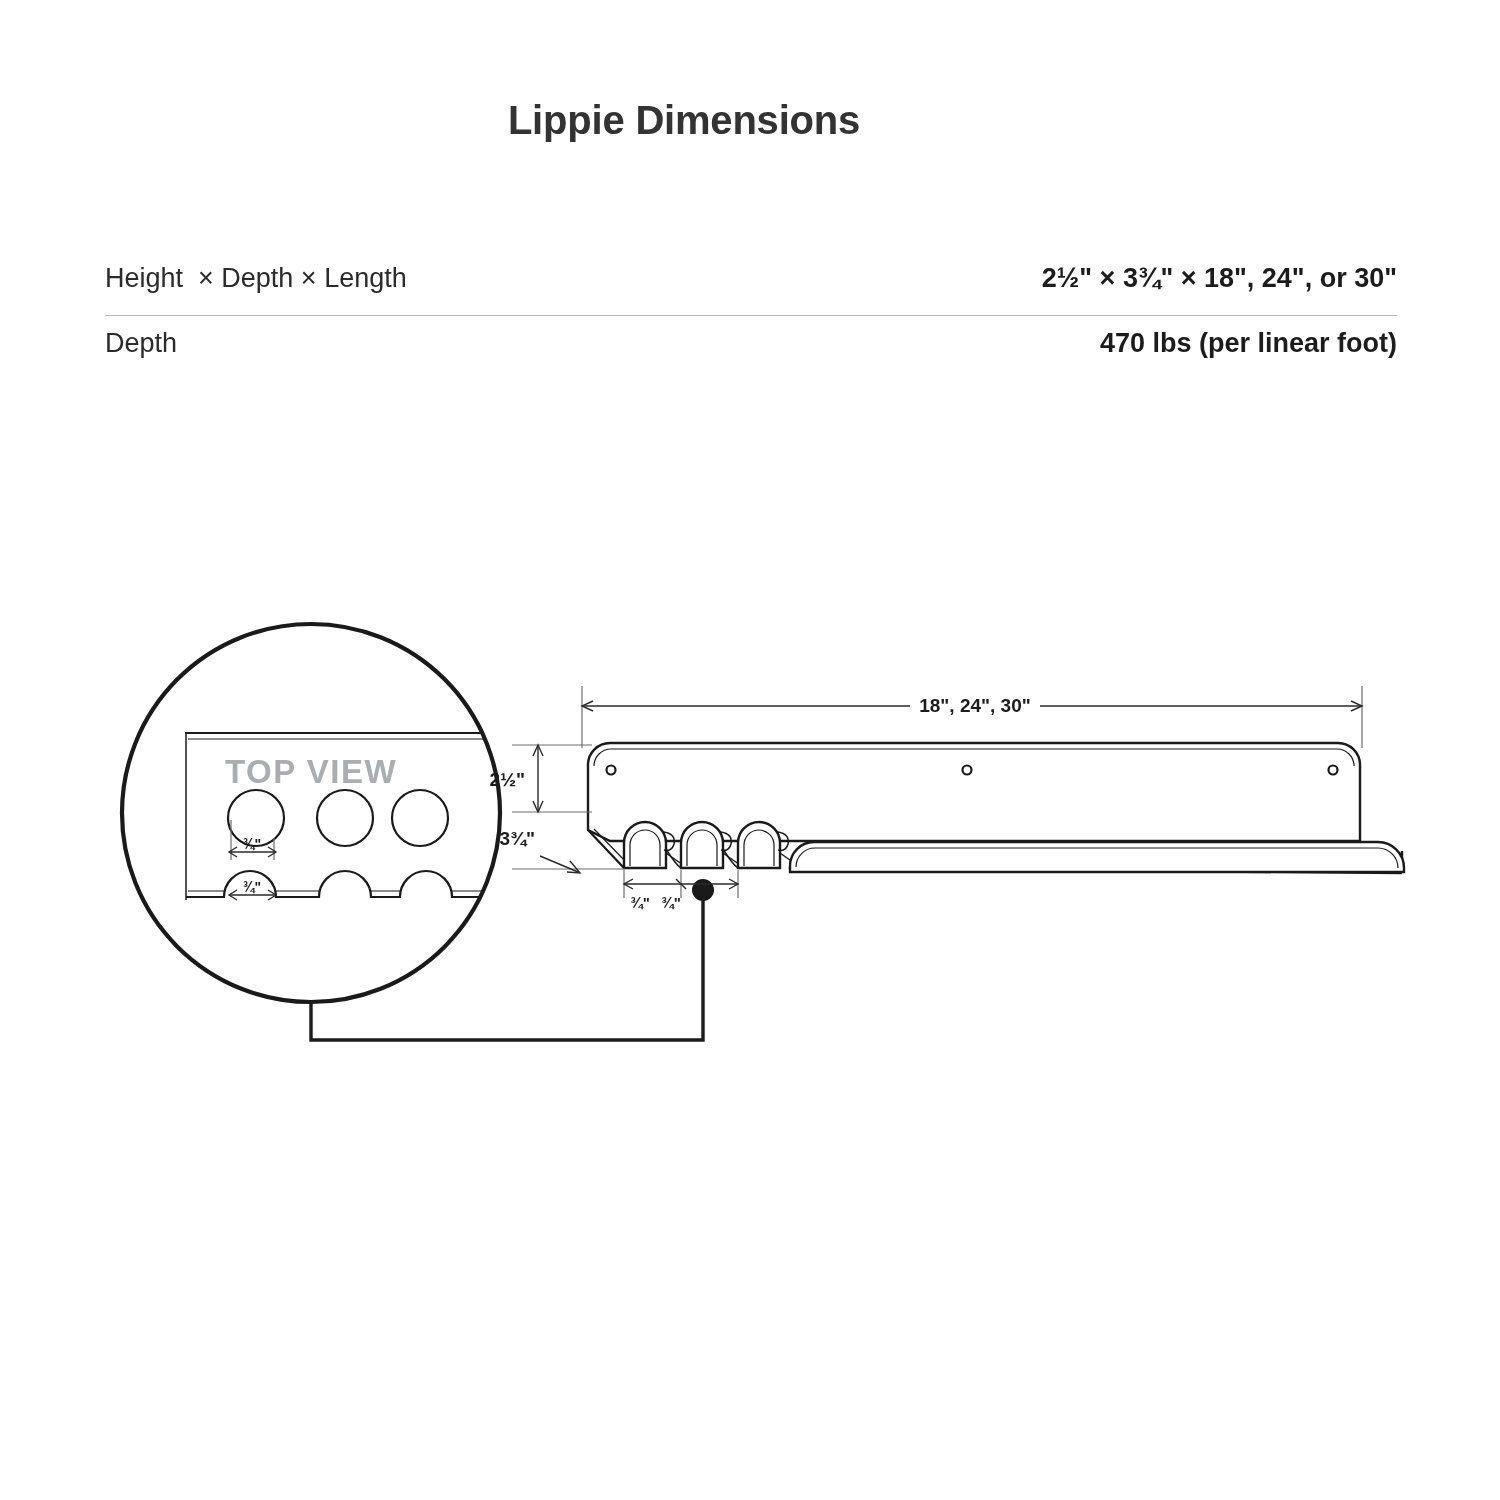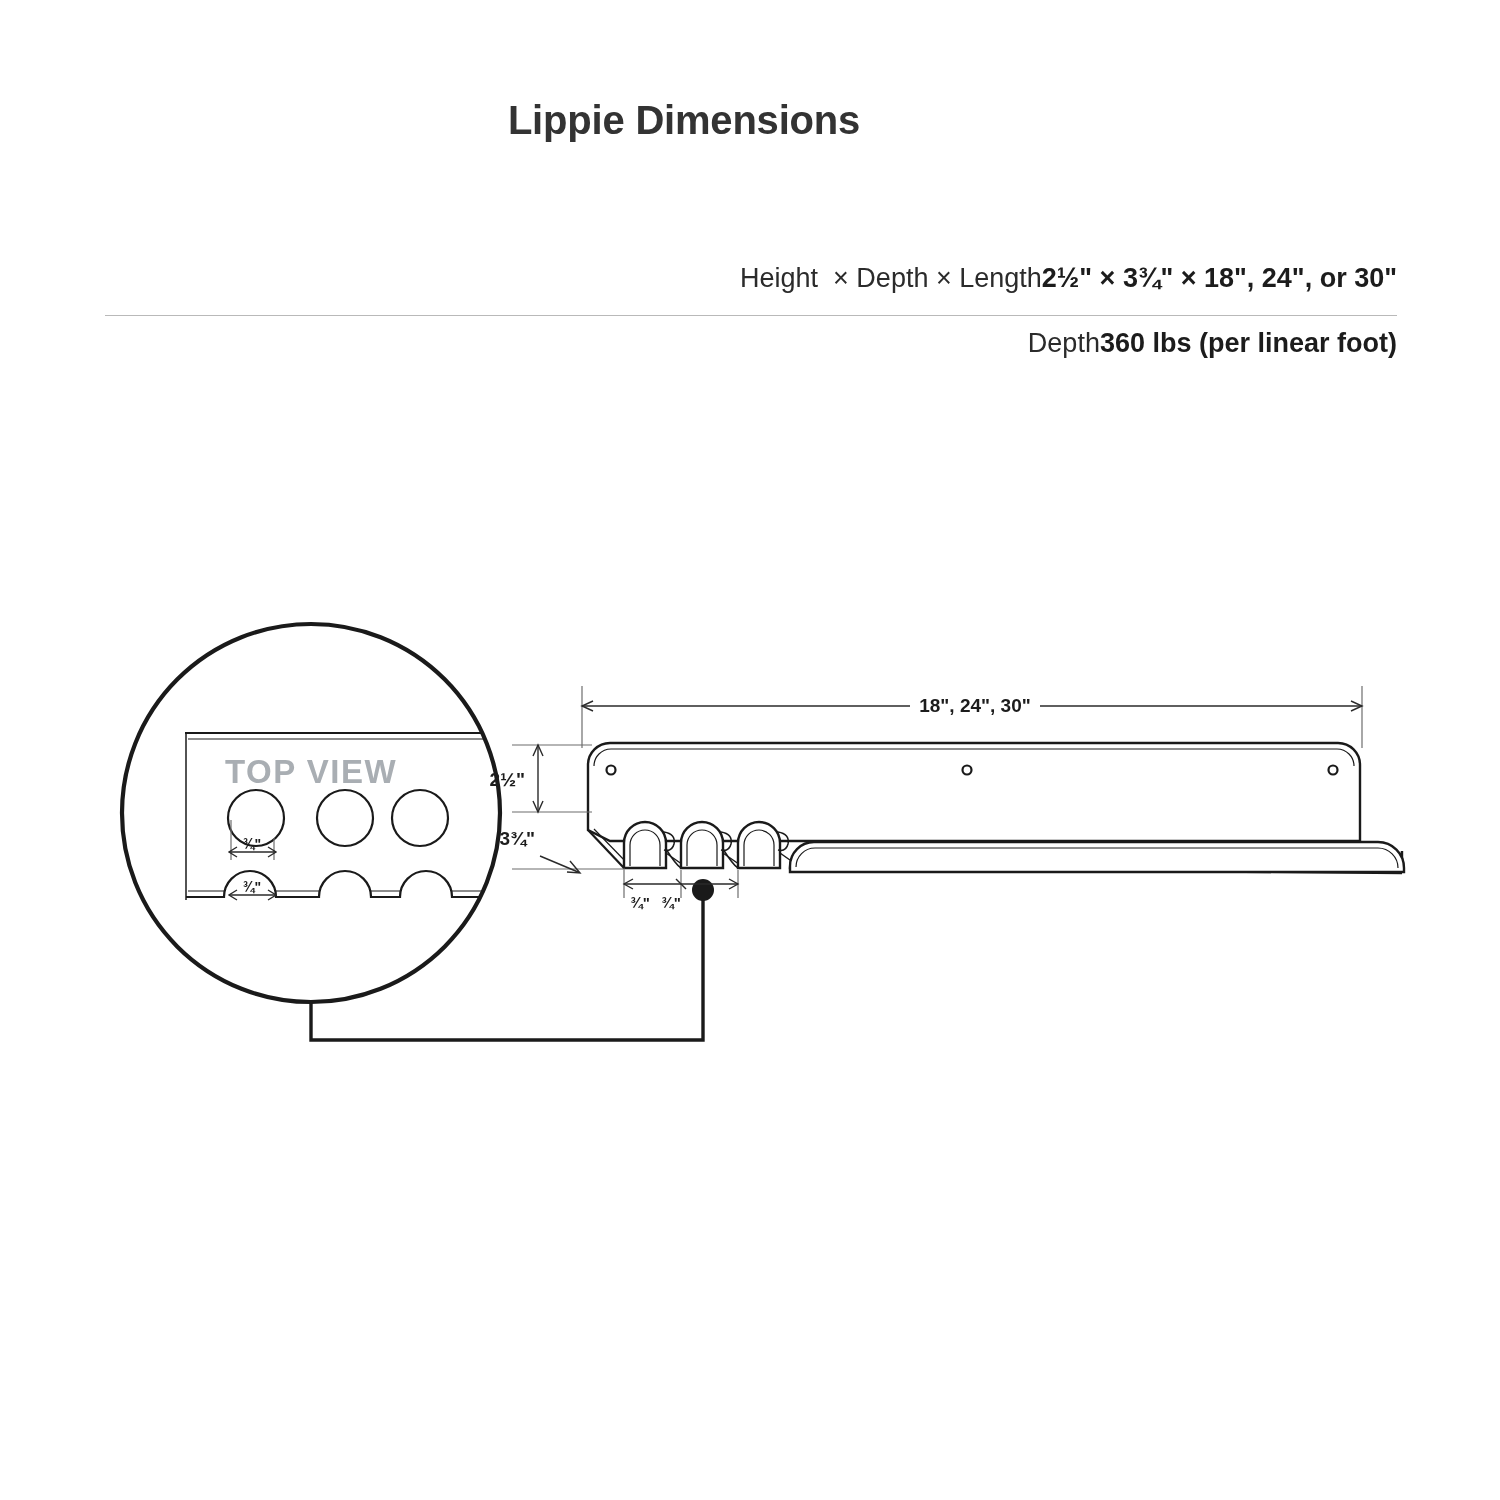--- a/index.html
+++ b/index.html
@@ -39,21 +39,21 @@
     position: absolute;
     left: 105px;
     top: 263px;
     width: 1292px;
   }
   .spec-row {
     position: relative;
     height: 52px;
     display: flex;
     align-items: flex-start;
-    justify-content: flex-end;
+    justify-content: space-between;
   }
   .spec-label {
     font-size: 27px;
     color: #2b2b2b;
     line-height: 1.15;
     white-space: pre;
   }
   .spec-value {
     font-size: 27px;
     font-weight: bold;
@@ -126,21 +126,21 @@
 
     <div class="spec-row">
       <div class="spec-label">Height  × Depth × Length</div>
       <div class="spec-value">2½" × 3¾" × 18", 24", or 30"</div>
     </div>
 
     <div class="spec-divider"></div>
 
     <div class="spec-row" style="padding-top:12px;">
       <div class="spec-label">Depth</div>
-      <div class="spec-value">360 lbs (per linear foot)</div>
+      <div class="spec-value">470 lbs (per linear foot)</div>
     </div>
 
   </div>
 
   <div class="drawing">
     <svg width="1500" height="1500" viewBox="0 0 1500 1500" xmlns="http://www.w3.org/2000/svg">
 
       <g>
         <path class="ln-leader" d="M 703,892 L 703,1040 L 311,1040 L 311,1003"></path>
         <circle class="dot" cx="703" cy="890" r="11"></circle>

